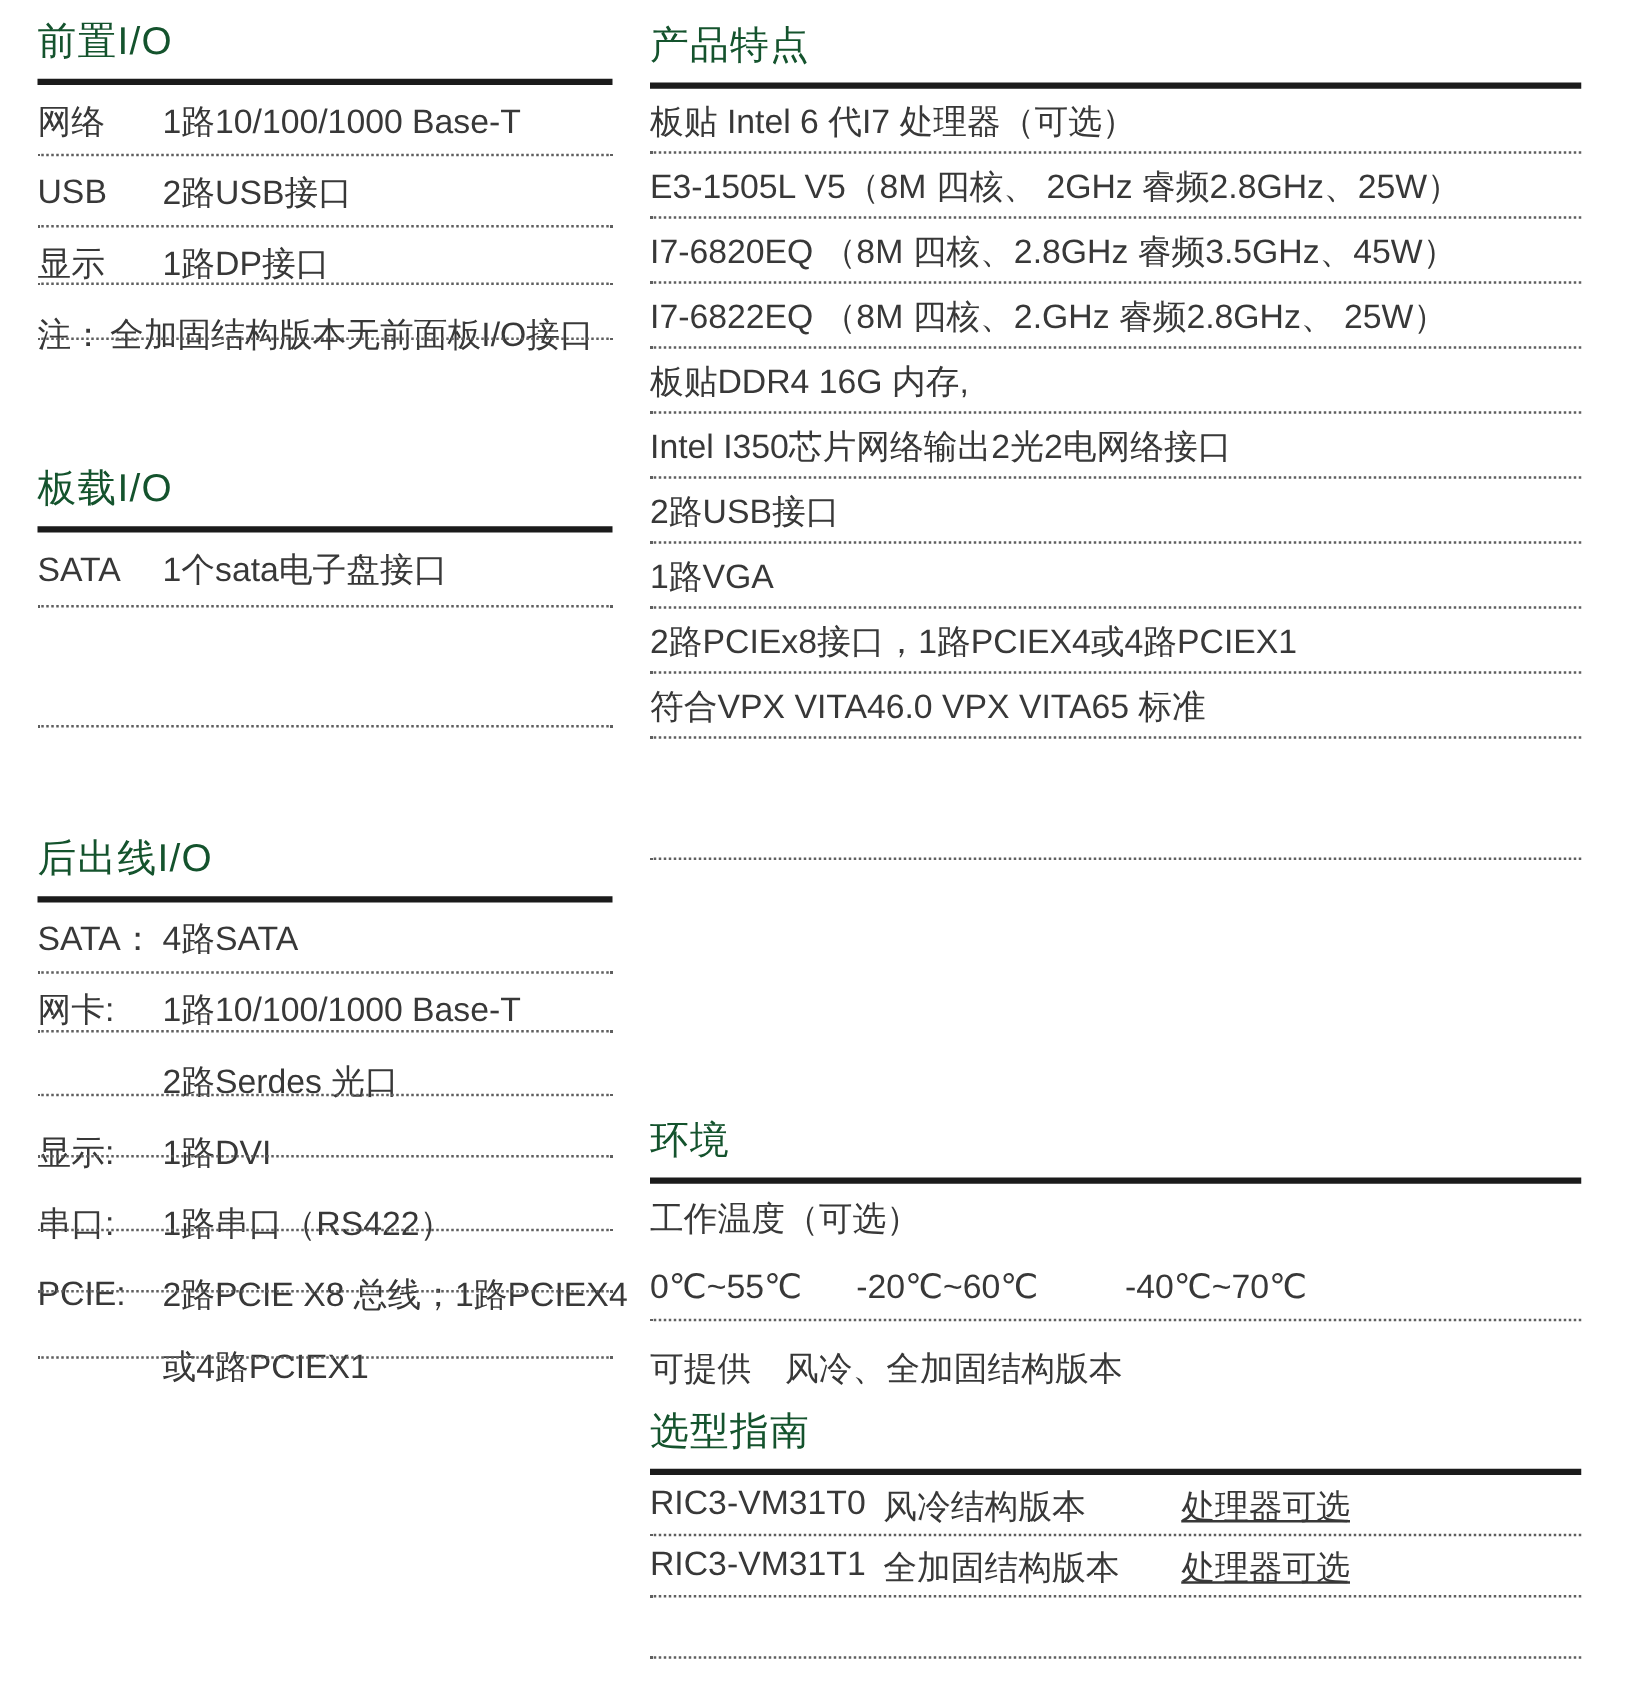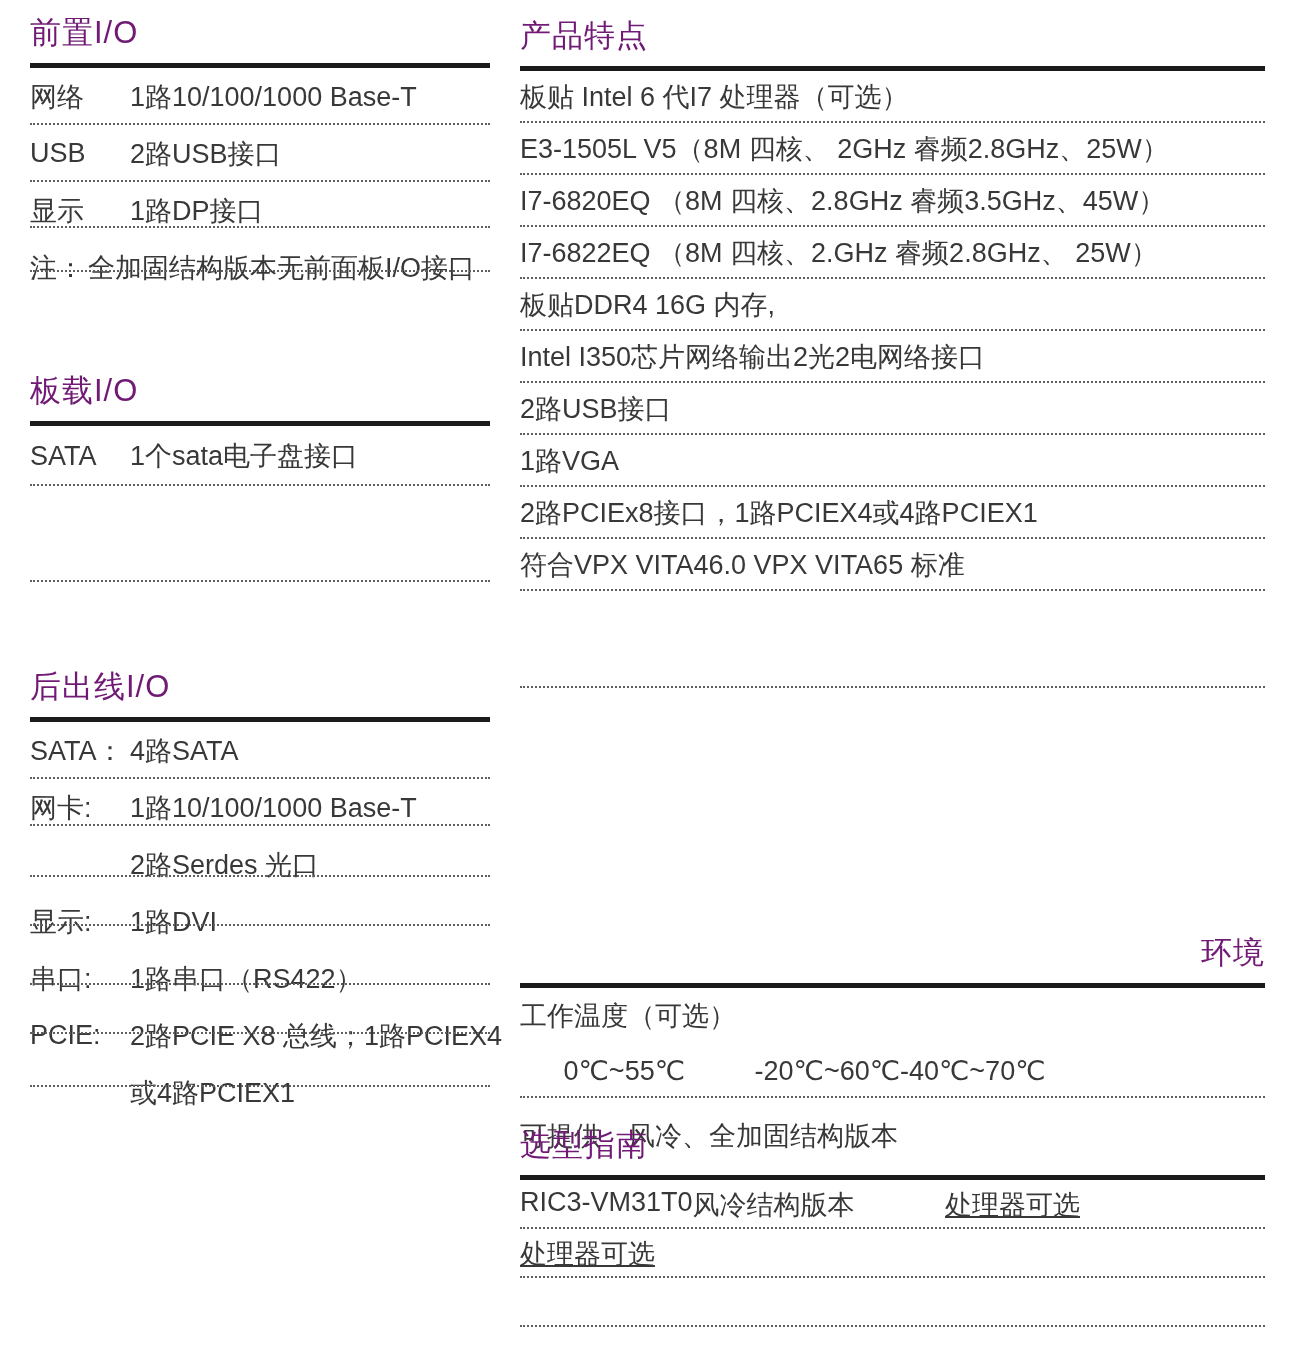--- a/index.html
+++ b/index.html
@@ -2,21 +2,21 @@
 <html><head>
 <meta charset="utf-8">
 <style>
   html,body{margin:0;padding:0;background:#ffffff;}
   .page{
     position:relative;width:1300px;height:1362px;background:#ffffff;
     font-family:"Liberation Sans","DejaVu Sans",sans-serif;
     color:#383838;overflow:hidden;
   }
   .section{position:absolute;}
-  .sec-title{font-size:31px;line-height:38px;color:#701a75;font-weight:500;letter-spacing:1px;}
+  .sec-title{font-size:31px;line-height:38px;color:#14532d;font-weight:500;letter-spacing:1px;}
   .rule{height:5px;background:#1b1b1b;margin-top:11px;}
   .rows{position:relative;}
   .row{position:relative;display:flex;align-items:center;font-size:27px;font-weight:500;}
   .row .lbl{flex:none;width:100px;white-space:nowrap;}
   .row .lbl.narrow{width:58px;}
   .row .val{white-space:nowrap;}
   .sep::after{
     content:"";position:absolute;left:0;width:100%;bottom:0;
     border-bottom:2px dotted #5f5f5f;
   }
@@ -28,35 +28,35 @@
   .rear-rows .row:nth-child(4).sep::after{bottom:24px;}
   .rear-rows .row:nth-child(5).sep::after{bottom:22px;}
   .rear-rows .row:nth-child(6).sep::after{bottom:30px;}
   .rear-rows .row:nth-child(7).sep::after{bottom:34px;}
   .rear-rows .row:nth-child(8).sep::after{bottom:28px;}
   
   #sec-front{left:30px;top:14px;width:460px;}
   #sec-onboard{left:30px;top:372px;width:460px;}
   #sec-rear{left:30px;top:668px;width:460px;}
   #sec-features{left:520px;top:17px;width:745px;}
-  #sec-env{left:520px;top:934px;width:745px;text-align:right;}
+  #sec-env{left:520px;top:893px;width:745px;}
   #sec-sel{left:520px;top:1126px;width:745px;}
   .front-rows .row{height:57px;}
   .onboard-rows .row{height:60px;}
   .rear-rows .row{height:57px;}
   .feature-rows .row{height:52px;}
   .env-rows .row{height:55px;}
   .sel-rows .row{height:49px;}
   .env-rows .row.gap-top{margin-top:10px;}
   
   .temp-opt{display:inline-block;white-space:nowrap;}
   .temp-opt.t1{width:165px;}
   .temp-opt.t2{width:215px;}
   
-  .sel-rows .row .sel-left{flex:none;width:425px;display:flex;white-space:nowrap;}
+  .sel-rows .row .sel-left{flex:none;width:425px;display:flex;gap:14px;white-space:nowrap;}
   .sel-rows .row .sel-note{white-space:nowrap;text-decoration:underline;}
   
   .dotline{position:absolute;border-bottom:2px dotted #5f5f5f;height:0;}
   #dot-left-1{left:30px;top:580px;width:460px;}
   #dot-right-1{left:520px;top:686px;width:745px;}
   #dot-right-2{left:520px;top:1325px;width:745px;}
 </style>
 </head>
 <body>
 
@@ -191,20 +191,24 @@
     <div class="rule"></div>
     <div class="rows sel-rows">
       <div class="row sep">
         <span class="sel-left">
           <span>RIC3-VM31T0</span>
           <span>风冷结构版本</span>
         </span>
         <span class="sel-note">处理器可选</span>
       </div>
       <div class="row sep">
+        <span class="sel-left">
+          <span>RIC3-VM31T1</span>
+          <span>全加固结构版本</span>
+        </span>
         <span class="sel-note">处理器可选</span>
       </div>
     </div>
   </div>
 
   <div class="dotline" id="dot-left-1"></div>
   <div class="dotline" id="dot-right-1"></div>
   <div class="dotline" id="dot-right-2"></div>
 
 </div>

